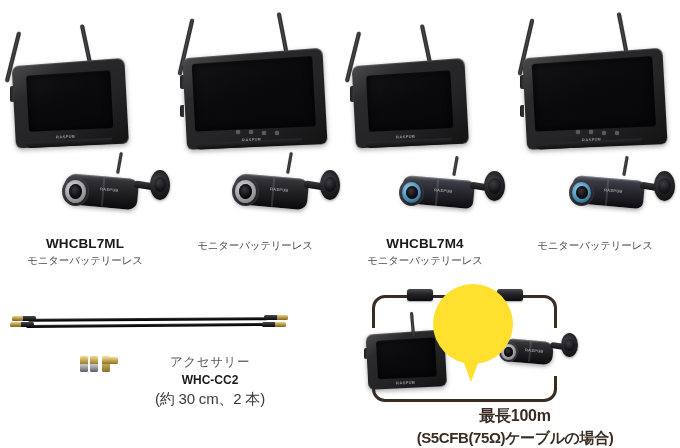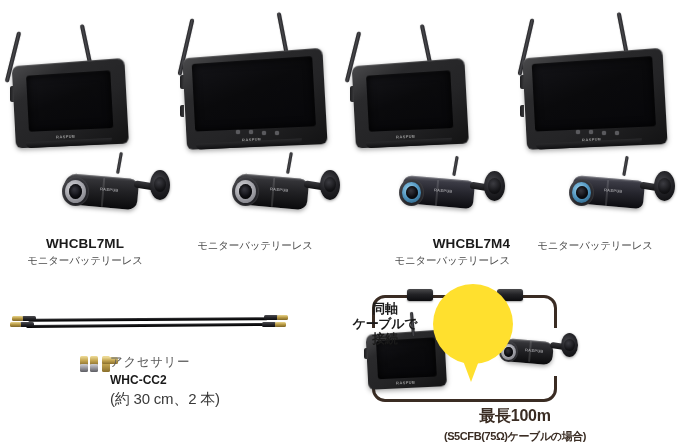--- a/index.html
+++ b/index.html
@@ -134,21 +134,21 @@
   }
   .adapter-piece { position: absolute; }
   .adapter-gold {
     position: absolute; border-radius: 1.5px;
     background: linear-gradient(180deg,#efdd9a 0%,#c4a652 50%,#8a6f2c 100%);
   }
   .adapter-silver {
     position: absolute; border-radius: 1.5px;
     background: linear-gradient(180deg,#cfcfd3 0%,#96969c 50%,#5c5c62 100%);
   }
-  #accessory-text { position: absolute; left: 110px; top: 58px; width: 200px; }
+  #accessory-text { position: absolute; left: 110px; top: 58px; width: 200px; text-align: center; }
   .acc-kicker { font-size: 12.5px; color: #5a5a5a; letter-spacing: .6px; }
   .acc-model { font-size: 12px; font-weight: bold; color: #1a1a1a; margin-top: 2px; }
   .acc-note { font-size: 15px; color: #3a3a3a; margin-top: 3px; letter-spacing: -.2px; }
 
   
   #diagram { position: absolute; left: 345px; top: 288px; width: 335px; height: 160px; }
   #cable-loop {
     position: absolute; left: 27px; top: 7px; width: 185px; height: 107px;
     border: 3.2px solid #3a2c23; border-radius: 13px; background: transparent;
   }
@@ -172,21 +172,21 @@
   #bubble-text {
     position: absolute; left: 0; top: 13px; width: 80px; text-align: center;
     font-size: 13px; font-weight: bold; color: #1a1a1a; line-height: 1.17;
     letter-spacing: -.3px; z-index: 7;
   }
   #diagram-caption {
     position: absolute; left: 5px; top: 118px; width: 330px; text-align: center;
     color: #3a2c23;
   }
   .cap-main { font-size: 16px; font-weight: bold; letter-spacing: -.2px; }
-  .cap-sub { font-size: 11px; font-weight: bold; margin-top: 2px; letter-spacing: -.4px; }
+  .cap-sub { font-size: 15px; font-weight: bold; margin-top: 2px; letter-spacing: -.4px; }
 </style>
 </head>
 <body>
 
 <div id="root">
 
   <div class="product" style="left:0px;">
     <div class="prod-art">
 
       <div class="antenna" style="left:11px; top:31px; height:52px; transform:rotate(14deg);"></div>
@@ -271,21 +271,21 @@
         <div class="cam-band" style="left:40px; top:10px; width:2px; height:26px; transform:rotate(5deg);"></div>
         <div class="cam-lensface" style="left:3px; top:9px; width:25px; height:27px;"></div>
         <div class="cam-ir blue" style="left:6px; top:12px; width:19px; height:21px;"></div>
         <div class="cam-lens" style="left:10px; top:16px; width:12px; height:13px;"></div>
         <div class="cam-logo" style="left:38px; top:18px; transform:rotate(5deg);">RASPUB</div>
         <div class="cam-arm" style="left:74px; top:13px; width:20px; height:7px; transform:rotate(9deg);"></div>
         <div class="cam-mount" style="left:88px; top:1px; width:21px; height:30px;"></div>
         <div class="cam-mount-hub" style="left:92px; top:8px; width:13px; height:16px;"></div>
       </div>
     </div>
-    <div class="label-block" style="top:236px;text-align:right;">
+    <div class="label-block" style="top:236px;">
       <div class="model-name">WHCBL7M4</div>
       <div class="model-sub">モニターバッテリーレス</div>
     </div>
   </div>
 
   <div class="product" style="left:510px;">
     <div class="prod-art">
       <div class="antenna" style="left:14px; top:18px; height:58px; transform:rotate(13deg);"></div>
       <div class="antenna" style="left:112px; top:12px; height:56px; transform:rotate(-11deg);"></div>
       <div class="monitor" style="left:12px; top:53px; width:143px; height:94px;">
@@ -375,25 +375,20 @@
       <div class="cam-ir" style="left:4px; top:12px; width:15px; height:16px;"></div>
       <div class="cam-lens" style="left:7px; top:15px; width:9px; height:10px;"></div>
       <div class="cam-logo" style="left:28px; top:16px; transform:rotate(5deg);">RASPUB</div>
       <div class="cam-arm" style="left:53px; top:11px; width:16px; height:6px; transform:rotate(9deg);"></div>
       <div class="cam-mount" style="left:64px; top:1px; width:17px; height:24px;"></div>
       <div class="cam-mount-hub" style="left:67px; top:7px; width:11px; height:12px;"></div>
     </div>
 
     <div id="bubble-tail"></div>
     <div id="bubble"></div>
-    <div id="bubble-text">
-      <div>同軸</div>
-      <div>ケーブルで</div>
-      <div>接続</div>
-    </div>
 
     <div id="diagram-caption">
       <div class="cap-main">最長100m</div>
       <div class="cap-sub">(S5CFB(75Ω)ケーブルの場合)</div>
     </div>
   </div>
 
 </div>
 
 </body></html>

